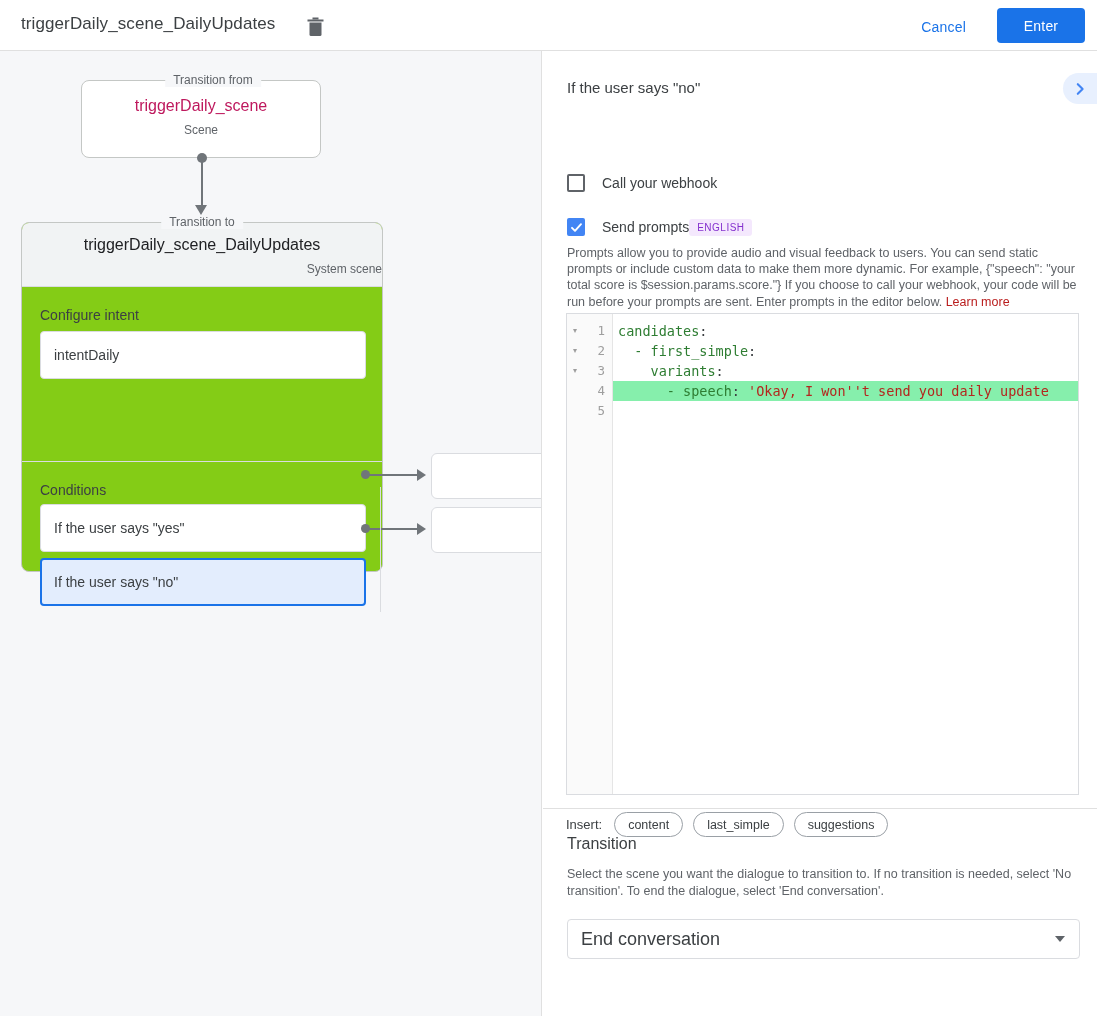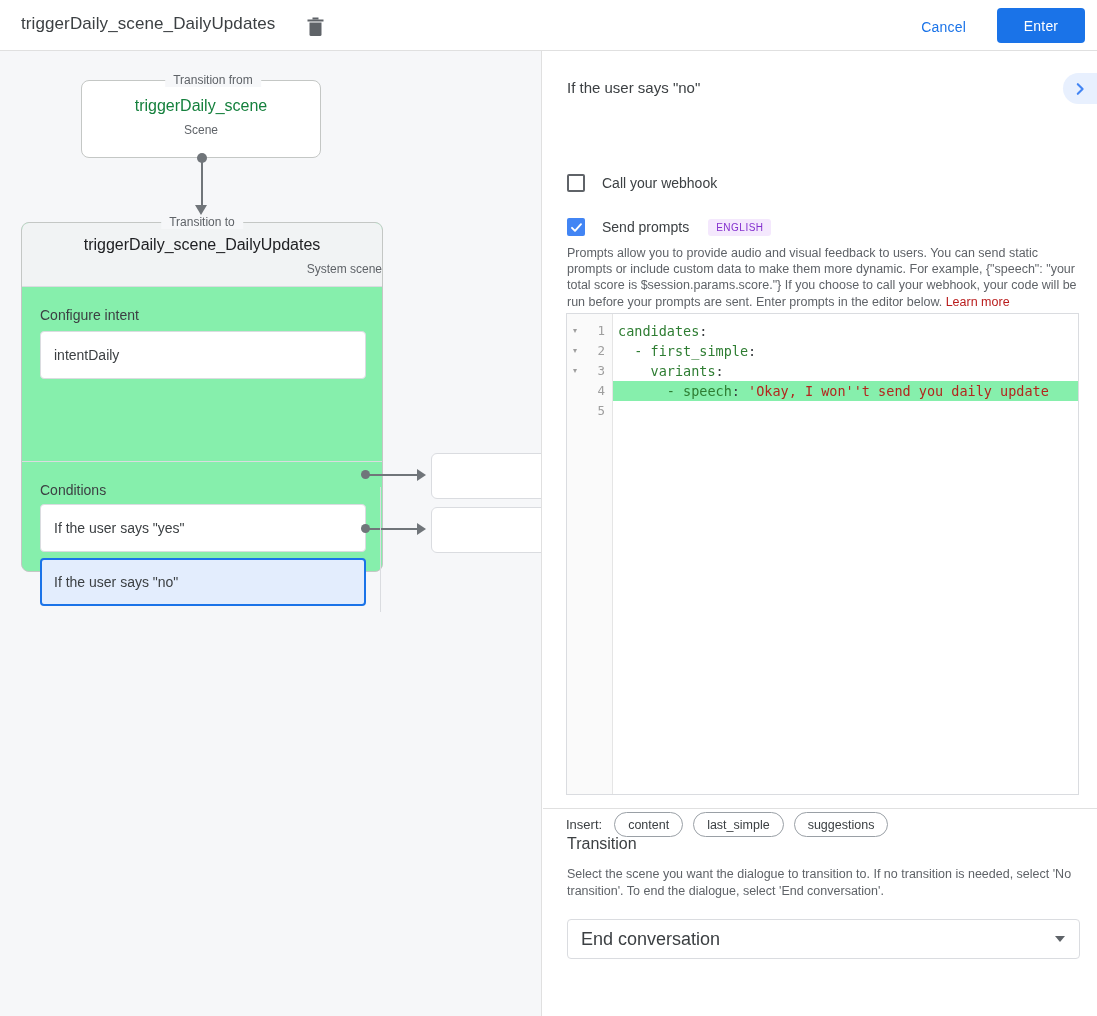--- a/index.html
+++ b/index.html
@@ -62,21 +62,21 @@
     white-space: nowrap;
   }
 
   
   #card-from {
     left: 81px; top: 29px; width: 240px; height: 78px;
   }
   #card-from .fieldset-legend { left: 50%; transform: translateX(-50%); margin-left: 12px; }
   #from-name {
     position: absolute; top: 16px; left: 0; width: 100%;
-    text-align: center; font-size: 16px; color: #15803d;
+    text-align: center; font-size: 16px; color: #be185d;
   }
   #from-sub {
     position: absolute; top: 42px; left: 0; width: 100%;
     text-align: center; font-size: 12px; color: #5f6368;
   }
 
   
   #conn-dot {
     position: absolute; left: 197px; top: 102px;
     width: 10px; height: 10px; border-radius: 50%; background: #70757a;
@@ -89,21 +89,21 @@
     position: absolute; left: 195px; top: 154px;
     width: 0; height: 0;
     border-left: 6.5px solid transparent;
     border-right: 6.5px solid transparent;
     border-top: 10px solid #70757a;
   }
 
   
   #card-to {
     left: 21px; top: 171px; width: 362px; height: 350px;
-    background: #86efac; overflow: visible;
+    background: #84cc16; overflow: visible;
   }
   #card-to .fieldset-legend { left: 50%; transform: translateX(-50%); }
   #to-header {
     position: absolute; left: 0; top: 0; width: 100%; height: 64px;
     background: #f1f3f4; border-radius: 7px 7px 0 0;
     border-bottom: 1px solid #dadce0;
   }
   #to-name {
     position: absolute; top: 13px; left: 0; width: 100%;
     text-align: center; font-size: 16px; color: #202124;
@@ -183,21 +183,20 @@
     flex: none;
   }
   .cbox.checked {
     background: #4285f4; border-color: #4285f4;
     display: flex; align-items: center; justify-content: center;
   }
   .checkrow .lbl {
     margin-left: 17px; font-size: 14px; color: #3c4043;
   }
   #lang-badge {
-    margin-left: 19px;
     background: #f4e8fd; color: #8430ce;
     font-size: 10px; letter-spacing: .5px; font-weight: 500;
     padding: 3px 7px 3px 8px; border-radius: 3px;
   }
 
   #desc {
     position: absolute; left: 24px; top: 194px; width: 517px;
     font-size: 12.5px; line-height: 16.2px; color: #5f6368;
   }
   #desc a { color: #b91c1c; text-decoration: none; }

